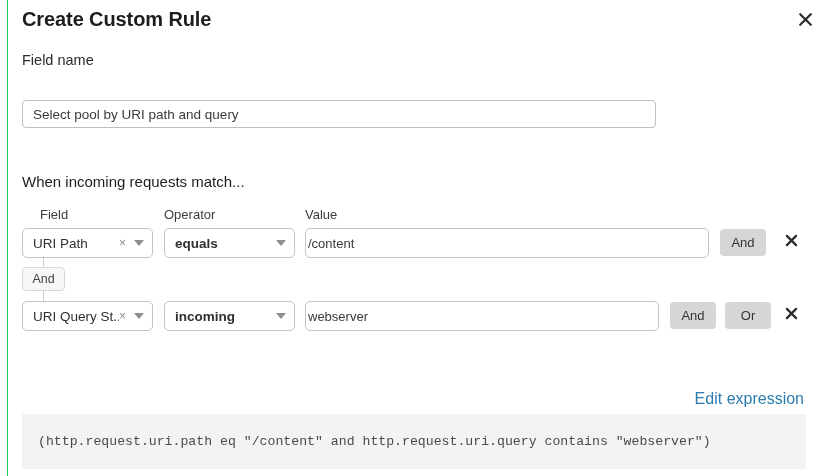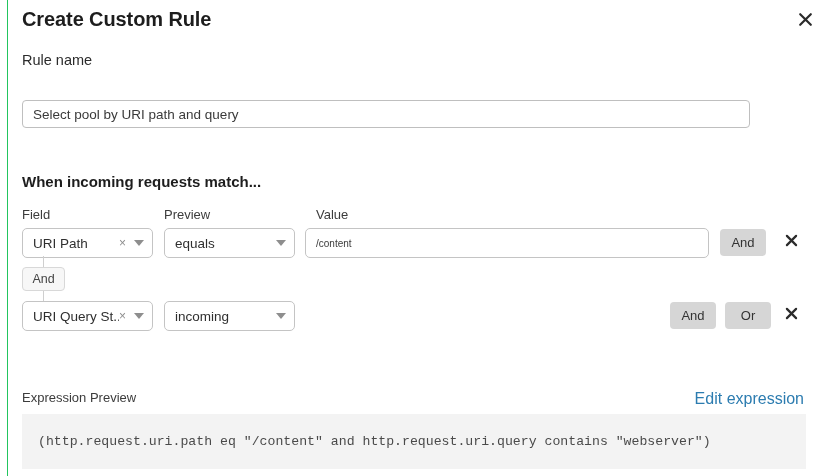--- a/index.html
+++ b/index.html
@@ -62,53 +62,53 @@
     position: absolute;
     left: 14px;
     top: 74px;
     font-size: 12.5px;
     color: #8a8a8a;
   }
   .rule-name-input {
     position: absolute;
     left: 14px;
     top: 100px;
-    width: 728px;
+    width: 634px;
     height: 28px;
     box-sizing: border-box;
     border: 1px solid #bfbfbf;
     border-radius: 4px;
     padding: 0 10px;
     font-family: "Liberation Sans", sans-serif;
     font-size: 13.5px;
     color: #3a3a3a;
     background: #ffffff;
     outline: none;
   }
 
   
   .match-heading {
     position: absolute;
     left: 14px;
     top: 173px;
     font-size: 15px;
-    font-weight: bold;
+    font-weight: normal;
     color: #1d1d1d;
   }
 
   
   .col-head {
     position: absolute;
     top: 207px;
     font-size: 13px;
     color: #3c3c3c;
   }
-  .col-head-field    { left: 14px; }
+  .col-head-field    { left: 32px; }
   .col-head-operator { left: 156px; }
-  .col-head-value    { left: 308px; }
+  .col-head-value    { left: 297px; }
 
   
   .cond-row {
     position: absolute;
     left: 0;
     right: 4px;
     height: 20px;
   }
   .row-1 { top: 228px; }
   .row-2 { top: 301px; }
@@ -122,21 +122,21 @@
     border-radius: 5px;
     display: flex;
     align-items: center;
     padding: 0 6px 0 10px;
     font-size: 13.5px;
     color: #2f2f2f;
     cursor: pointer;
     user-select: none;
   }
   .select-field    { left: 14px;  width: 131px; }
-  .select-operator { left: 156px; width: 131px; }
+  .select-operator { left: 156px; width: 131px; font-weight: bold; }
 
   .select-text {
     flex: 1 1 auto;
     white-space: nowrap;
     overflow: hidden;
     text-overflow: clip;
   }
   .clear-x {
     flex: 0 0 auto;
     font-size: 12px;
@@ -154,23 +154,23 @@
     border-top: 6px solid #8e8e8e;
     margin-right: 2px;
   }
 
   .value-input {
     position: absolute;
     height: 30px;
     box-sizing: border-box;
     border: 1px solid #c4c4c4;
     border-radius: 5px;
-    padding: 0 10px;
+    padding: 0 2px;
     font-family: "Liberation Sans", sans-serif;
-    font-size: 10px;
+    font-size: 13px;
     color: #3a3a3a;
     background: #ffffff;
     outline: none;
   }
   .value-1 { left: 297px; width: 404px; }
   .value-2 { left: 297px; width: 354px; }
 
   .logic-btn {
     position: absolute;
     height: 27px;
@@ -284,27 +284,27 @@
 
   <div class="modal-title">Create Custom Rule</div>
   <button class="close-btn">
     <span>
       <svg width="15" height="15" viewBox="0 0 15 15" aria-hidden="true">
         <path d="M2.2 2.2 L12.8 12.8 M12.8 2.2 L2.2 12.8" stroke="#2b2b2b" stroke-width="2.2" stroke-linecap="round"></path>
       </svg>
     </span>
   </button>
 
-  <div class="section-label label-rule-name">Rule name</div>
+  <div class="section-label label-rule-name">Field name</div>
   <input class="rule-name-input" type="text" value="Select pool by URI path and query" style="">
 
   <div class="match-heading">When incoming requests match...</div>
 
   <div class="col-head col-head-field">Field</div>
-  <div class="col-head col-head-operator">Preview</div>
+  <div class="col-head col-head-operator">Operator</div>
   <div class="col-head col-head-value">Value</div>
 
   <div class="cond-row row-1">
     <div class="select-box select-field">
       <span class="select-text">URI Path</span>
       <span class="clear-x">×</span>
       <span class="caret"></span>
     </div>
     <div class="select-box select-operator">
       <span class="select-text">equals</span>
@@ -329,30 +329,30 @@
   <div class="cond-row row-2">
     <div class="select-box select-field">
       <span class="select-text">URI Query St...</span>
       <span class="clear-x">×</span>
       <span class="caret"></span>
     </div>
     <div class="select-box select-operator">
       <span class="select-text">incoming</span>
       <span class="caret"></span>
     </div>
+    <input class="value-input value-2" type="text" value="webserver" style="">
     <button class="logic-btn and-2">And</button>
     <button class="logic-btn or-2">Or</button>
     <button class="row-delete del-2">
       <span>
         <svg width="13" height="13" viewBox="0 0 13 13" aria-hidden="true">
           <path d="M1.9 1.9 L11.1 11.1 M11.1 1.9 L1.9 11.1" stroke="#2b2b2b" stroke-width="2.2" stroke-linecap="round"></path>
         </svg>
       </span>
     </button>
   </div>
 
-  <div class="expr-label">Expression Preview</div>
   <a class="edit-expression">Edit expression</a>
   <div class="expr-box">
     <span class="expr-code">(http.request.uri.path eq "/content" and http.request.uri.query contains "webserver")</span>
   </div>
 
 </div>
 
 </body></html>

